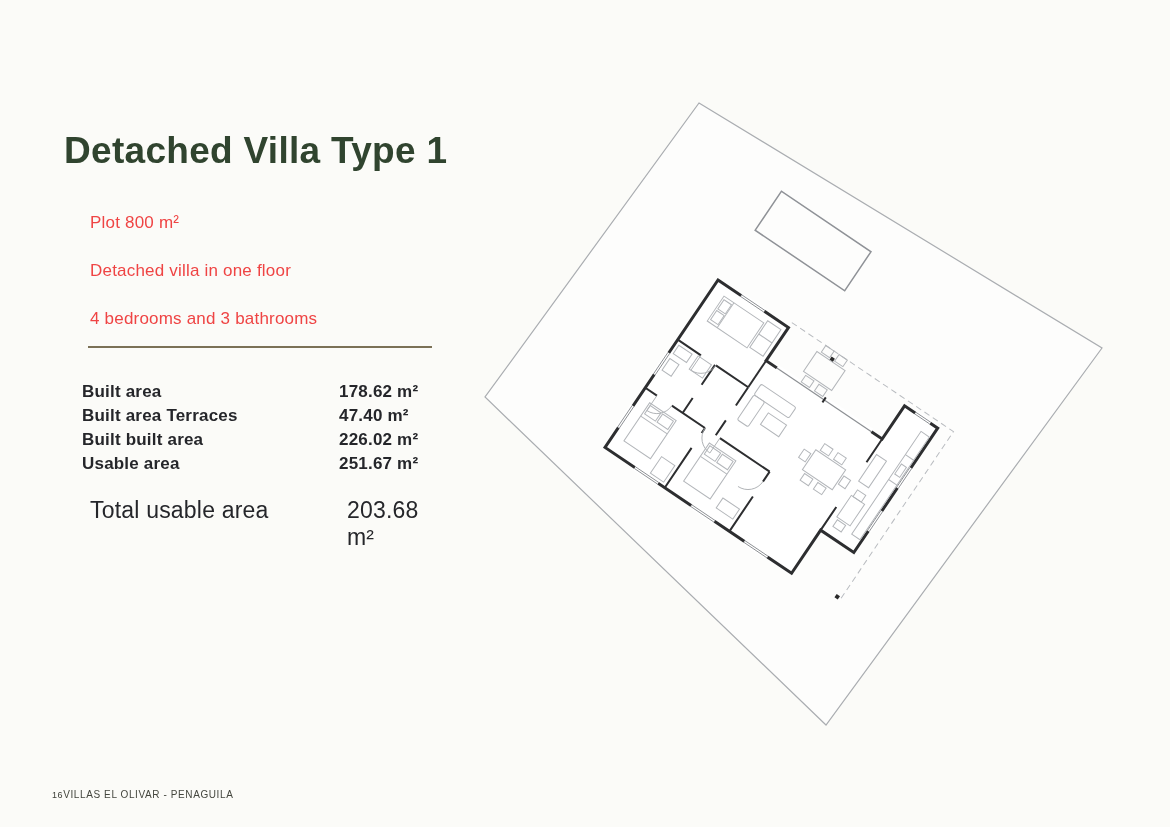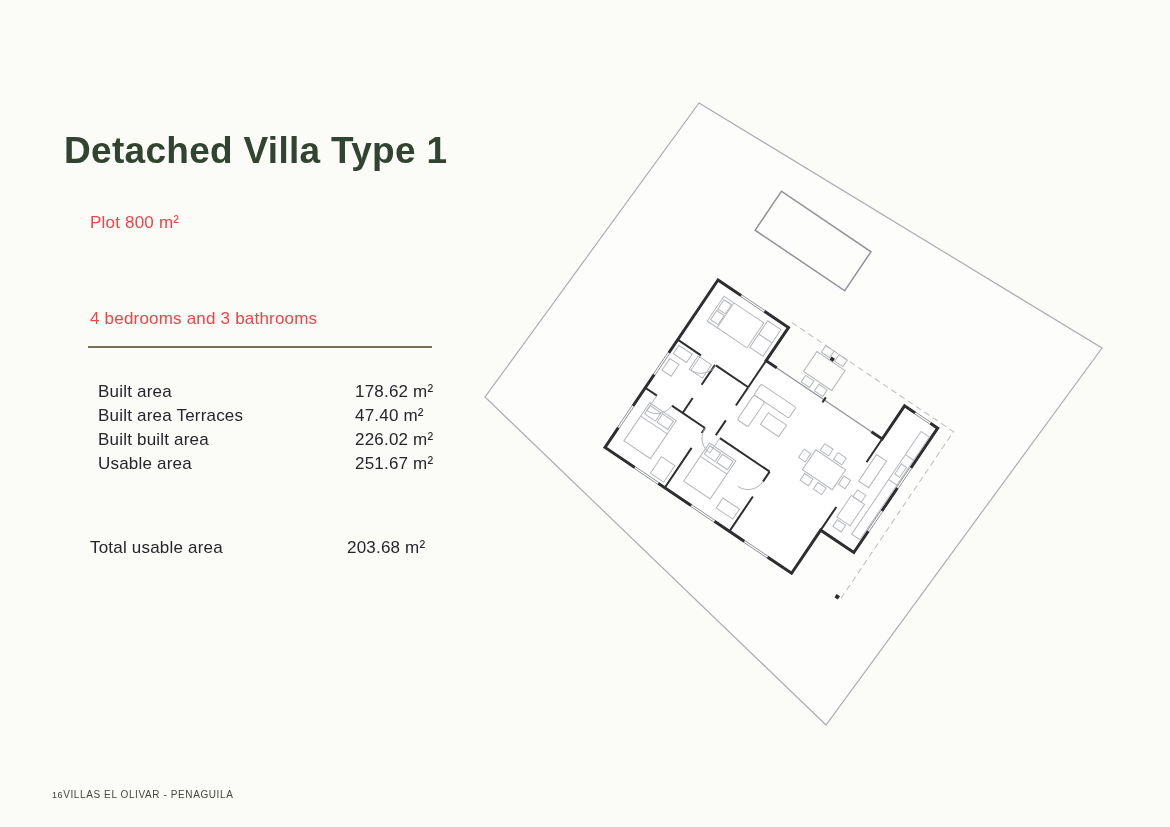--- a/index.html
+++ b/index.html
@@ -14,40 +14,41 @@
   }
   .spec{
     position:absolute;left:90px;margin:0;
     font-size:17px;color:#ef4444;letter-spacing:.2px;
   }
   .spec-0{top:213px}.spec-1{top:261px}.spec-2{top:309px}
   .divider{
     position:absolute;left:88px;top:346px;width:344px;height:2px;
     background:#7b7157;
   }
-  .areas{position:absolute;left:98px;top:382px;width:360px;}
+  .areas{position:absolute;left:82px;top:382px;width:360px;font-weight:bold;}
   .area-row{position:relative;height:24px;font-size:17px;color:#25262a;letter-spacing:.2px;}
   .area-row .val{position:absolute;left:257px;top:0;}
-  .total-row{position:absolute;left:90px;top:497px;width:360px;height:24px;font-size:17px;color:#25262a;letter-spacing:.2px;margin-top:41px;}
+  .total-row{position:absolute;left:90px;top:497px;width:360px;height:24px;font-size:23px;color:#25262a;letter-spacing:.2px;}
   .total-row .val{position:absolute;left:257px;top:0;}
   .site-plan{position:absolute;left:0;top:0;}
   .footer{
     position:absolute;left:52px;top:789px;
     font-size:10px;color:#44463e;letter-spacing:.6px;white-space:nowrap;
   }
   .footer .pgnum{font-size:9px;color:#3c3e37;}
 </style>
 </head>
 <body>
 
 <div class="page">
 
   <h1 class="page-title">Detached Villa Type 1</h1>
 
   <p class="spec spec-0">Plot 800 m²</p>
+  <p class="spec spec-1">Detached villa in one floor</p>
   <p class="spec spec-2">4 bedrooms and 3 bathrooms</p>
 
   <div class="divider"></div>
 
   <div class="areas">
     <div class="area-row">
       <span>Built area</span>
       <span class="val">178.62 m²</span>
     </div>
     <div class="area-row">

